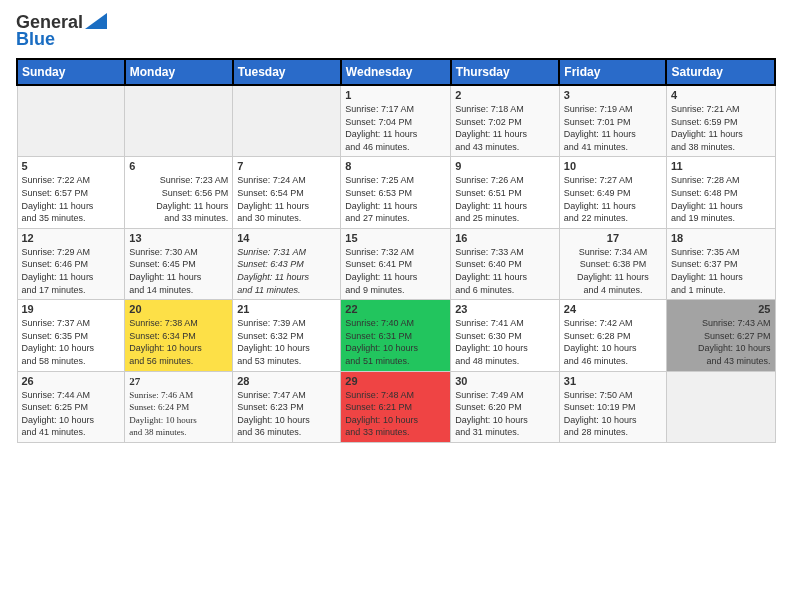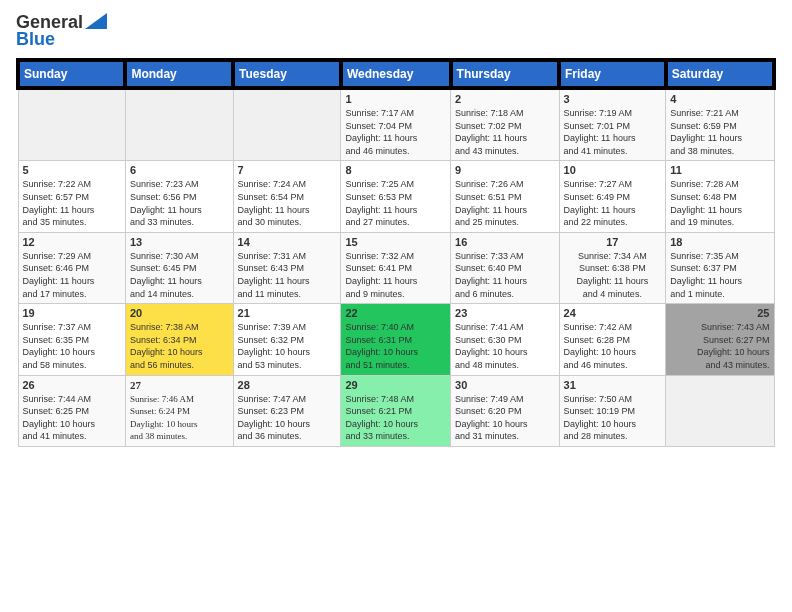--- a/index.html
+++ b/index.html
@@ -44,21 +44,21 @@
       border-collapse: collapse;
       border: 1px solid #ccc;
     }
     .calendar th {
       background: #2a6bc9;
       color: #fff;
       font-size: 12px;
       font-weight: bold;
       padding: 5px 4px;
       text-align: left;
-      border: 4px solid #000000;
+      border: 2px solid #000000;
     }
     .calendar td {
       vertical-align: top;
       border: 1px solid #ccc;
       padding: 3px 4px;
       font-size: 9.5px;
       color: #333;
       width: 113px;
       min-height: 80px;
     }
@@ -156,21 +156,21 @@
         <tr>
           <td style="background: rgb(255, 255, 255);">
             <span class="day-number">5</span>
             <div class="day-info" style="white-space: pre-line;">Sunrise: 7:22 AM
 Sunset: 6:57 PM
 Daylight: 11 hours
 and 35 minutes.</div>
           </td>
           <td style="background: rgb(255, 255, 255);">
             <span class="day-number">6</span>
-            <div class="day-info" style="white-space: pre-line;">Sunrise: 7:23 AM
+            <div class="day-info" style="white-space: pre-line; text-align: right;">Sunrise: 7:23 AM
 Sunset: 6:56 PM
 Daylight: 11 hours
 and 33 minutes.</div>
           </td>
           <td style="background: rgb(255, 255, 255);">
             <span class="day-number">7</span>
             <div class="day-info" style="white-space: pre-line;">Sunrise: 7:24 AM
 Sunset: 6:54 PM
 Daylight: 11 hours
 and 30 minutes.</div>
@@ -214,21 +214,21 @@
           </td>
           <td style="background: rgb(249, 249, 249);">
             <span class="day-number">13</span>
             <div class="day-info" style="white-space: pre-line;">Sunrise: 7:30 AM
 Sunset: 6:45 PM
 Daylight: 11 hours
 and 14 minutes.</div>
           </td>
           <td style="background: rgb(249, 249, 249);">
             <span class="day-number">14</span>
-            <div class="day-info" style="white-space: pre-line;">Sunrise: 7:31 AM
+            <div class="day-info" style="white-space: pre-line; font-style: italic;">Sunrise: 7:31 AM
 Sunset: 6:43 PM
 Daylight: 11 hours
 and 11 minutes.</div>
           </td>
           <td style="background: rgb(249, 249, 249);">
             <span class="day-number">15</span>
             <div class="day-info" style="white-space: pre-line;">Sunrise: 7:32 AM
 Sunset: 6:41 PM
 Daylight: 11 hours
 and 9 minutes.</div>
@@ -321,21 +321,21 @@
 Daylight: 10 hours
 and 38 minutes.</div>
           </td>
           <td style="background: rgb(249, 249, 249);">
             <span class="day-number">28</span>
             <div class="day-info" style="white-space: pre-line;">Sunrise: 7:47 AM
 Sunset: 6:23 PM
 Daylight: 10 hours
 and 36 minutes.</div>
           </td>
-          <td style="background: #86efac;">
+          <td style="background: #ef4444;">
             <span class="day-number">29</span>
             <div class="day-info" style="white-space: pre-line;">Sunrise: 7:48 AM
 Sunset: 6:21 PM
 Daylight: 10 hours
 and 33 minutes.</div>
           </td>
           <td style="background: rgb(249, 249, 249);">
             <span class="day-number">30</span>
             <div class="day-info" style="white-space: pre-line;">Sunrise: 7:49 AM
 Sunset: 6:20 PM

